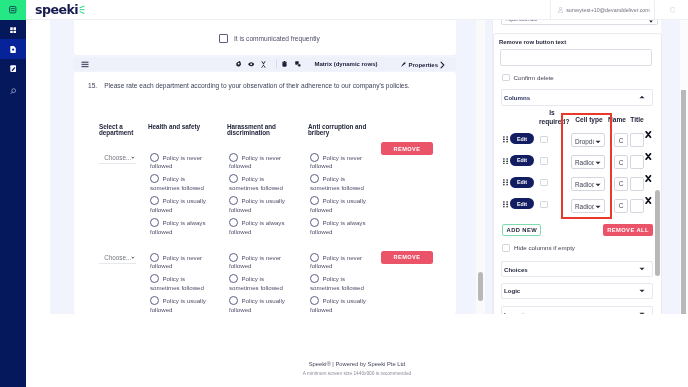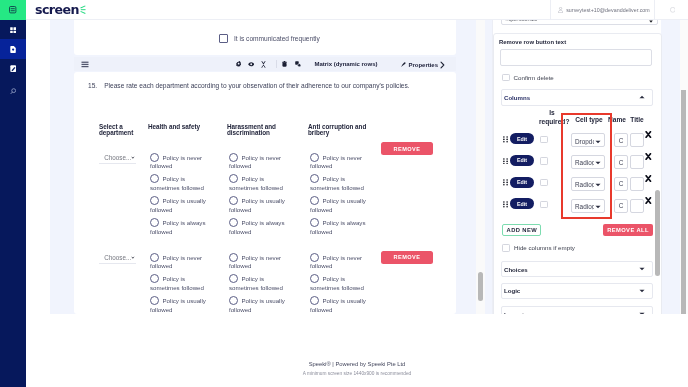--- a/index.html
+++ b/index.html
@@ -200,21 +200,21 @@
     <div class="side-item" style="top:80.8px;">
       <svg width="6.6" height="6.6" viewBox="0 0 15 15" fill="none">
         <circle cx="8.4" cy="6.0" r="4.4" stroke="#b3bddd" stroke-width="1.5"></circle>
         <path d="M5.1 9.5 L1.4 13.6" stroke="#b3bddd" stroke-width="1.5" stroke-linecap="round"></path>
       </svg>
     </div>
   </nav>
 
   <header class="topbar">
     <div class="logo">
-      <span class="logo-text">screen</span>
+      <span class="logo-text">speeki</span>
       <svg class="logo-mark" width="5.8" height="9.7" viewBox="0 0 9 15">
         <path d="M0.6 3.9 L8.0 0.6 L8.6 2.0 L1.2 5.3 Z" fill="#22d980"></path>
         <path d="M1.2 6.5 L8.6 6.5 L8.6 8.0 L1.2 8.0 Z" fill="#22d980"></path>
         <path d="M1.2 9.2 L8.6 12.5 L8.0 13.9 L0.6 10.6 Z" fill="#22d980"></path>
       </svg>
     </div>
     <div class="topbar-right" style="width:138px;">
       <div class="user-box">
         <svg width="5.2" height="6" viewBox="0 0 13 15" fill="none">
           <circle cx="6.5" cy="3.6" r="2.9" stroke="#9fa1ad" stroke-width="1.1"></circle>

